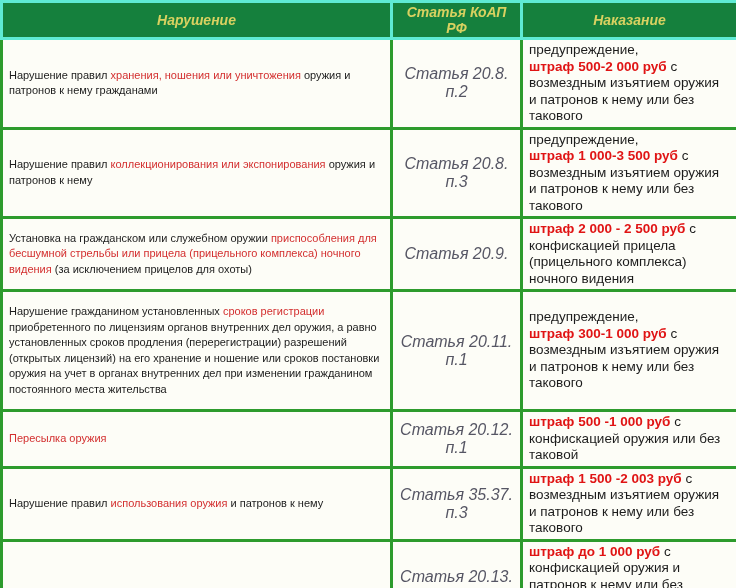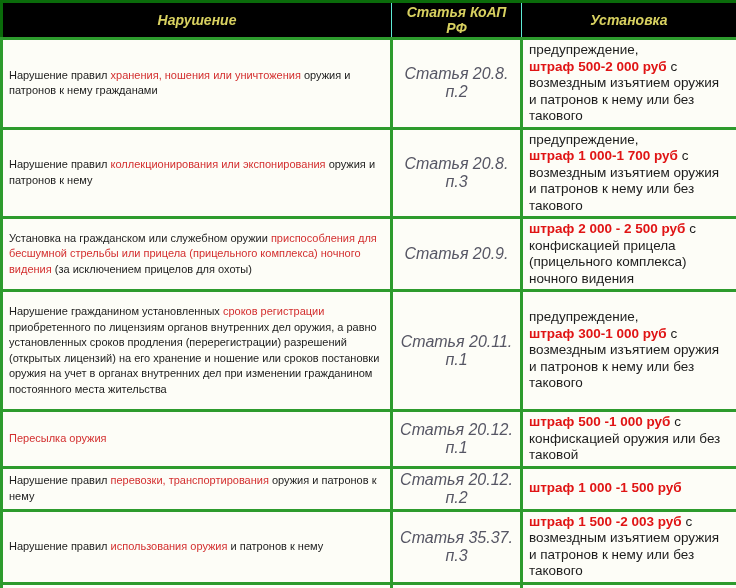--- a/index.html
+++ b/index.html
@@ -6,24 +6,24 @@
   .frame{
     width:736px;height:588px;box-sizing:border-box;
     background:#0a6b0a;
     font-family:"Liberation Sans","DejaVu Sans",sans-serif;
   }
   table{
     width:736px;height:588px;border-collapse:collapse;table-layout:fixed;
     border:3px solid #0a6b0a;
   }
   th{
-    background:#000000;color:#d8d160;
+    background:#15803d;color:#d8d160;
     font-style:italic;font-weight:bold;font-size:14px;
     text-align:center;vertical-align:middle;
-    border:1px solid #5eead4;height:20px;padding:1px 4px;
+    border:3px solid #5eead4;height:20px;padding:1px 4px;
   }
   td{
     background:#fdfdf7;border:3px solid #2d9b2d;
     vertical-align:middle;padding:2px 6px;box-sizing:border-box;
     color:#1c1c1c;
   }
   td.violation{font-size:11px;line-height:15.5px;}
   td.article{font-size:16px;font-style:italic;color:#565664;text-align:center;padding:2px 3px;}
   td.punishment{font-size:13.5px;line-height:16.5px;white-space:pre-wrap;}
   .red{color:#d32f2f;}
@@ -45,58 +45,53 @@
   <table>
     <colgroup>
       <col style="width:390px">
       <col style="width:130px">
       <col style="width:216px">
     </colgroup>
     <thead>
       <tr>
         <th>Нарушение</th>
         <th>Статья КоАП РФ</th>
-        <th>Установка</th>
+        <th>Наказание</th>
       </tr>
     </thead>
     <tbody>
         <tr>
           <td class="violation"><span class="">Нарушение правил </span><span class="red">хранения, ношения или уничтожения</span><span class=""> оружия и патронов к нему гражданами</span></td>
           <td class="article">Статья 20.8. п.2</td>
           <td class="punishment"><span class="bold">предупреждение,
 </span><span class="red-bold">штраф 500-2 000 руб</span><span class=""> с возмездным изъятием оружия и патронов к нему или без такового</span></td>
         </tr>
         <tr>
           <td class="violation"><span class="">Нарушение правил </span><span class="red">коллекционирования или экспонирования</span><span class=""> оружия и патронов к нему</span></td>
           <td class="article">Статья 20.8. п.3</td>
           <td class="punishment"><span class="bold">предупреждение,
-</span><span class="red-bold">штраф 1 000-1 700 руб</span><span class=""> с возмездным изъятием оружия и патронов к нему или без такового</span></td>
+</span><span class="red-bold">штраф 1 000-3 500 руб</span><span class=""> с возмездным изъятием оружия и патронов к нему или без такового</span></td>
         </tr>
         <tr>
           <td class="violation"><span class="">Установка на гражданском или служебном оружии </span><span class="red">приспособления для бесшумной стрельбы или прицела (прицельного комплекса) ночного видения</span><span class=""> (за исключением прицелов для охоты)</span></td>
           <td class="article">Статья 20.9.</td>
           <td class="punishment"><span class="red-bold">штраф 2 000 - 2 500 руб</span><span class=""> с конфискацией прицела (прицельного комплекса) ночного видения</span></td>
         </tr>
         <tr>
           <td class="violation"><span class="">Нарушение гражданином установленных </span><span class="red">сроков регистрации</span><span class=""> приобретенного по лицензиям органов внутренних дел оружия, а равно установленных сроков продления (перерегистрации) разрешений (открытых лицензий) на его хранение и ношение или сроков постановки оружия на учет в органах внутренних дел при изменении гражданином постоянного места жительства</span></td>
           <td class="article">Статья 20.11. п.1</td>
           <td class="punishment"><span class="bold">предупреждение,
 </span><span class="red-bold">штраф 300-1 000 руб</span><span class=""> с возмездным изъятием оружия и патронов к нему или без такового</span></td>
         </tr>
         <tr>
           <td class="violation"><span class="red">Пересылка оружия</span></td>
           <td class="article">Статья 20.12. п.1</td>
           <td class="punishment"><span class="red-bold">штраф 500 -1 000 руб</span><span class=""> с конфискацией оружия или без таковой</span></td>
         </tr>
         <tr>
-          <td class="violation"><span class="">Нарушение правил </span><span class="red">перевозки, транспортирования</span><span class=""> оружия и патронов к нему</span></td>
-          <td class="article">Статья 20.12. п.2</td>
-          <td class="punishment"><span class="red-bold">штраф 1 000 -1 500 руб</span></td>
-        </tr>
-        <tr>
           <td class="violation"><span class="">Нарушение правил </span><span class="red">использования оружия</span><span class=""> и патронов к нему</span></td>
           <td class="article">Статья 35.37. п.3</td>
           <td class="punishment"><span class="red-bold">штраф 1 500 -2 003 руб</span><span class=""> с возмездным изъятием оружия и патронов к нему или без такового</span></td>
         </tr>
         <tr>
           <td class="violation"></td>
           <td class="article">Статья 20.13.</td>
           <td class="punishment"><span class="red-bold">штраф до 1 000 руб</span><span class=""> с конфискацией оружия и патронов к нему или без таковой</span></td>
         </tr>
       </tbody>

